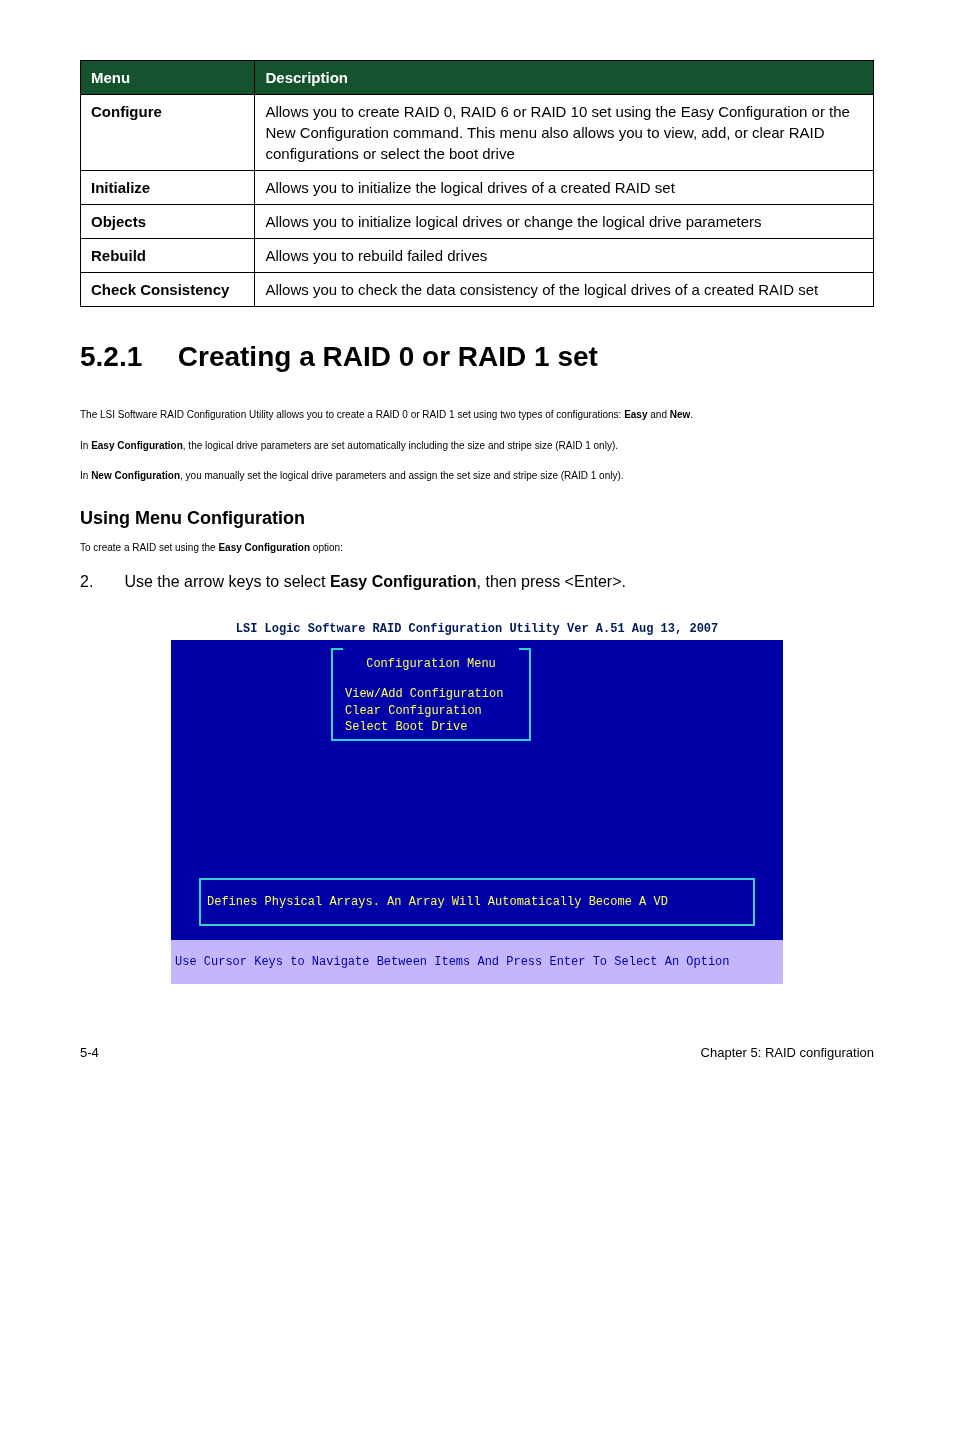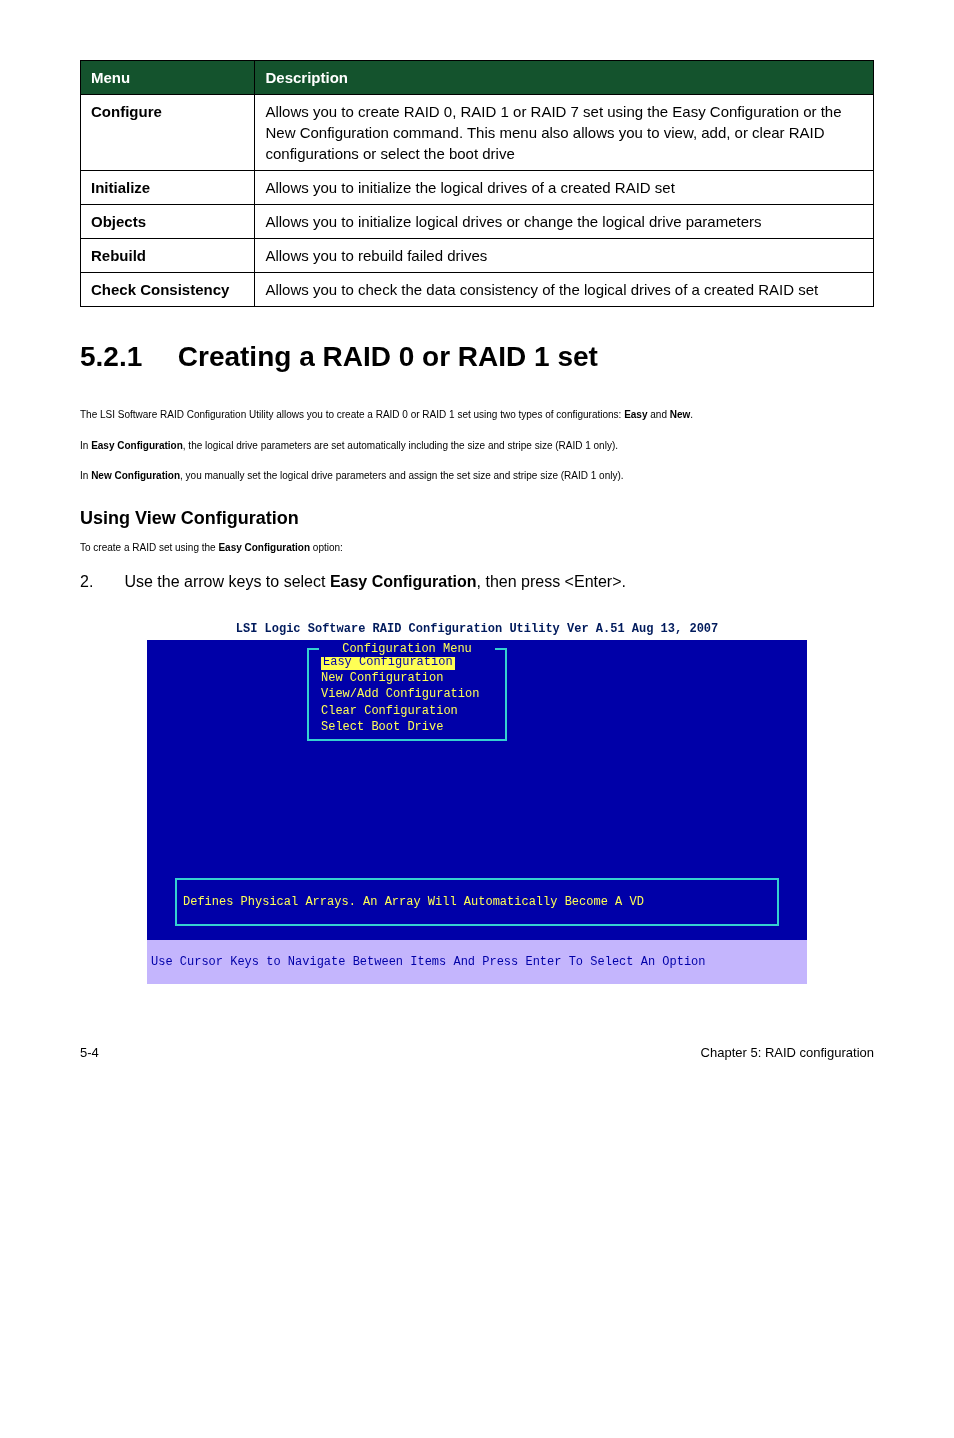--- a/index.html
+++ b/index.html
@@ -45,21 +45,21 @@
   }
   h2.section .num { display:inline-block; width: 90px; }
   p.body { margin: 0 0 16px 0; font-size: 10px; line-height: 1.45; }
   h3.sub { font-size: 18px; font-weight: bold; margin: 22px 0 10px 0; }
   ol.steps { list-style: none; margin: 0 0 24px 0; }
   ol.steps li { margin: 0 0 6px 0; font-size: 16px; }
   ol.steps li .n { display:inline-block; width: 40px; }
 
   
   .terminal-wrap {
-    width: 660px;
+    width: 612px;
     margin: 4px auto 40px auto;
   }
   .terminal {
     font-family: "Courier New", monospace;
     font-size: 12px;
     line-height: 1.35;
     color: #fff;
   }
   .title-bar {
     background: #fff;
@@ -81,21 +81,21 @@
     padding: 4px 12px 4px 12px;
   }
   .menu-panel .panel-title {
     position: absolute;
     top: -9px;
     left: 10px;
     right: 10px;
     text-align: center;
     background: #0000a8;
     color: #ffff55;
-    padding: 0 4px;
+    padding: 15px 4px;
     white-space: nowrap;
   }
   .mgmt { top: 26px; left: 26px; width: 140px; }
   .cfg  { top: 8px;  left: 160px; width: 200px; }
   .menu-item { color: #ffff55; white-space: nowrap; }
   .menu-item.selected { background: #ffff55; color: #0000a8; padding: 0 2px; display:inline-block; }
   .desc-bar {
     position: absolute;
     left: 28px; right: 28px; bottom: 14px;
     border: 2px solid #36d0d0;
@@ -121,21 +121,21 @@
 <table class="menu-table">
   <thead>
     <tr>
       <th>Menu</th>
       <th>Description</th>
     </tr>
   </thead>
   <tbody>
     <tr>
       <td>Configure</td>
-      <td>Allows you to create RAID 0, RAID 1 or RAID 7 set using the Easy Configuration or the New Configuration command. This menu also allows you to view, add, or clear RAID configurations or select the boot drive</td>
+      <td>Allows you to create RAID 0, RAID 6 or RAID 10 set using the Easy Configuration or the New Configuration command. This menu also allows you to view, add, or clear RAID configurations or select the boot drive</td>
     </tr>
     <tr>
       <td>Initialize</td>
       <td>Allows you to initialize the logical drives of a created RAID set</td>
     </tr>
     <tr>
       <td>Objects</td>
       <td>Allows you to initialize logical drives or change the logical drive parameters</td>
     </tr>
     <tr>
@@ -159,21 +159,21 @@
 </p>
 
 <p class="body">
   <span>In </span><b>Easy Configuration</b><span>, the logical drive parameters are set automatically including the size and stripe size (RAID 1 only).</span>
 </p>
 
 <p class="body">
   <span>In </span><b>New Configuration</b><span>, you manually set the logical drive parameters and assign the set size and stripe size (RAID 1 only).</span>
 </p>
 
-<h3 class="sub">Using View Configuration</h3>
+<h3 class="sub">Using Menu Configuration</h3>
 
 <p class="body">
   <span>To create a RAID set using the </span><b>Easy Configuration</b><span> option:</span>
 </p>
 
 <ol class="steps">
   <li>
     <span class="n">2.</span>
     <span>Use the arrow keys to select </span><b>Easy Configuration</b><span>, then press &lt;Enter&gt;.</span>
   </li>

